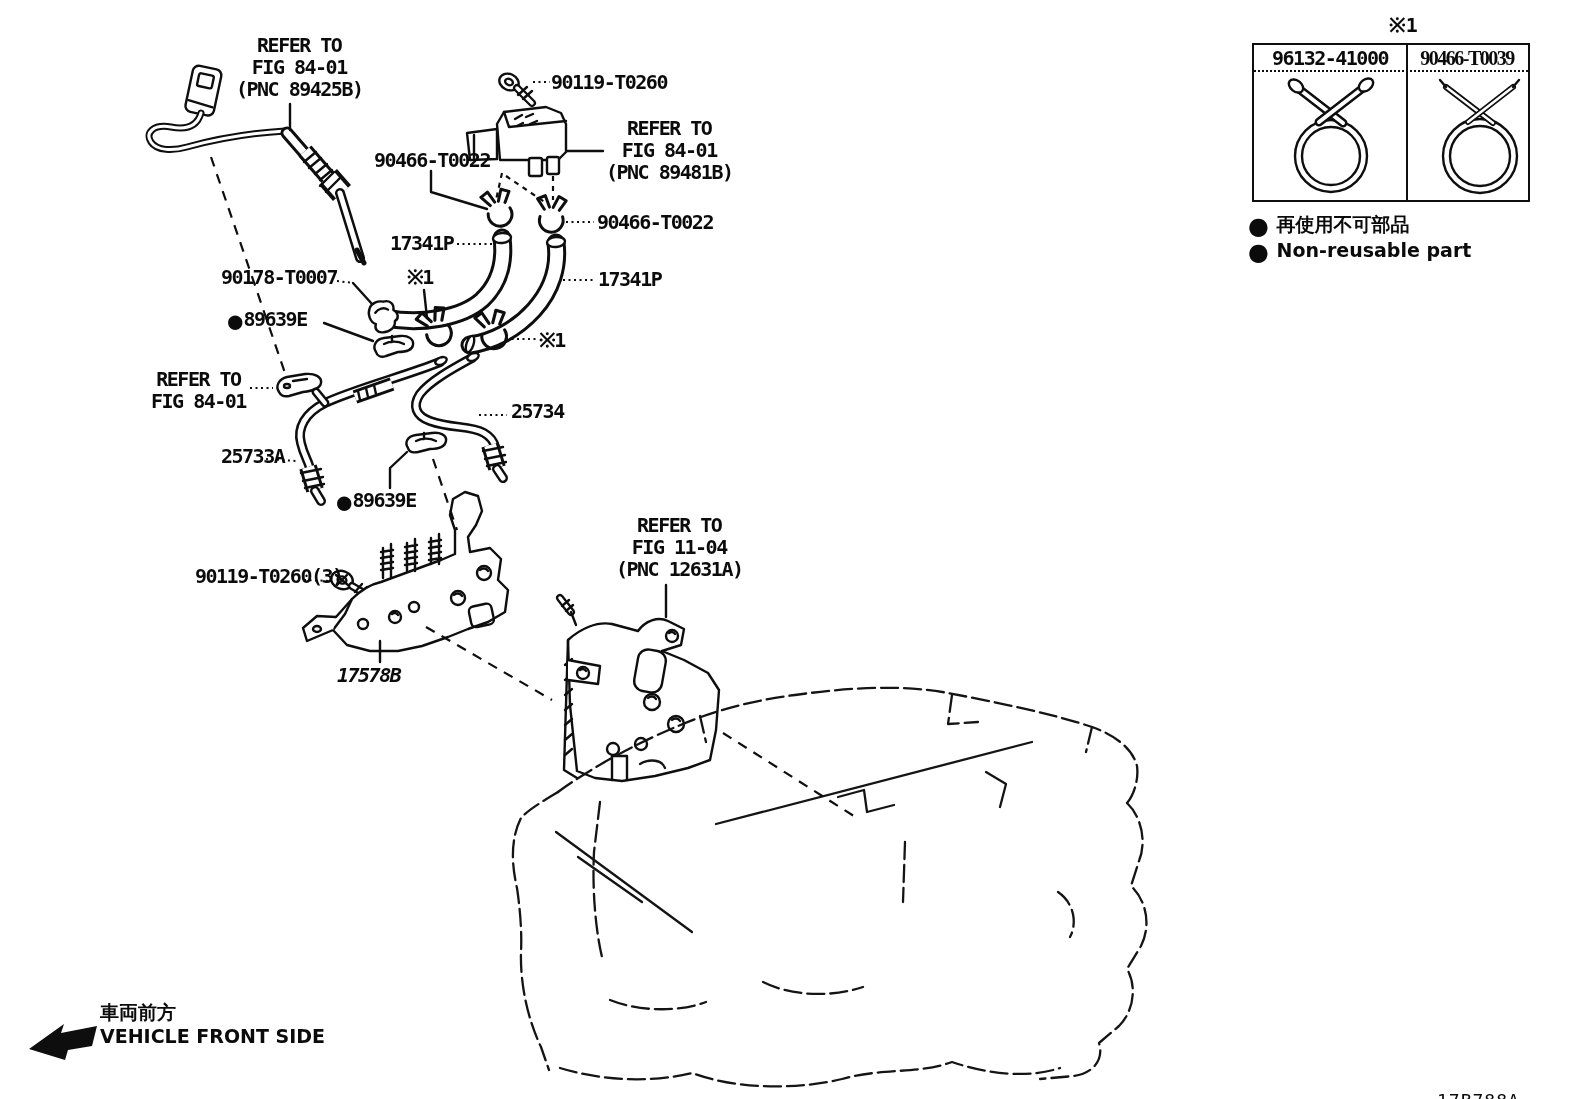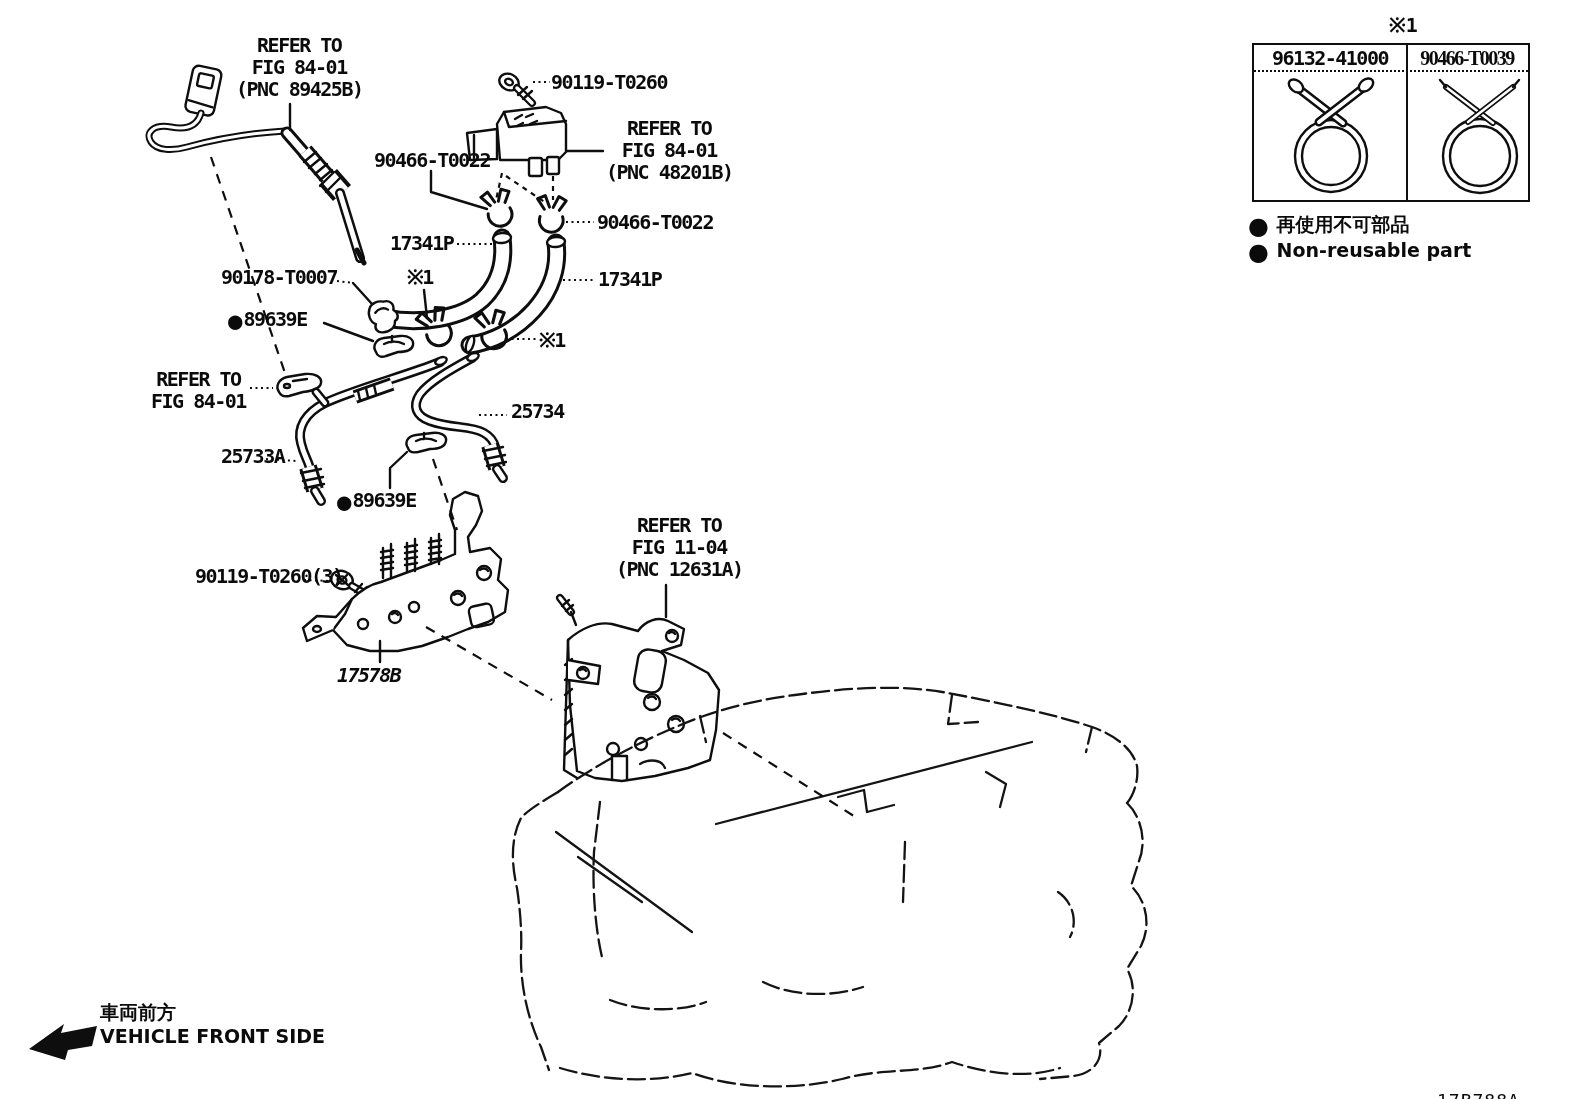--- a/index.html
+++ b/index.html
@@ -288,21 +288,21 @@
   <div>REFER TO</div>
   <div>FIG 84-01</div>
   <div>(PNC 89425B)</div>
 </div>
 
 <div class="lbl" style="left:551px;top:71px;">90119-T0260</div>
 
 <div class="lbl" style="left:606px;top:117px;">
   <div>REFER TO</div>
   <div>FIG 84-01</div>
-  <div>(PNC 48201B)</div>
+  <div>(PNC 89481B)</div>
 </div>
 
 <div class="lbl" style="left:374px;top:149px;">90466-T0022</div>
 <div class="lbl" style="left:597px;top:211px;">90466-T0022</div>
 
 <div class="lbl" style="left:390px;top:232px;">17341P</div>
 <div class="lbl" style="left:598px;top:268px;">17341P</div>
 
 <div class="lbl" style="left:407px;top:266px;">※1</div>
 <div class="lbl" style="left:539px;top:329px;">※1</div>

